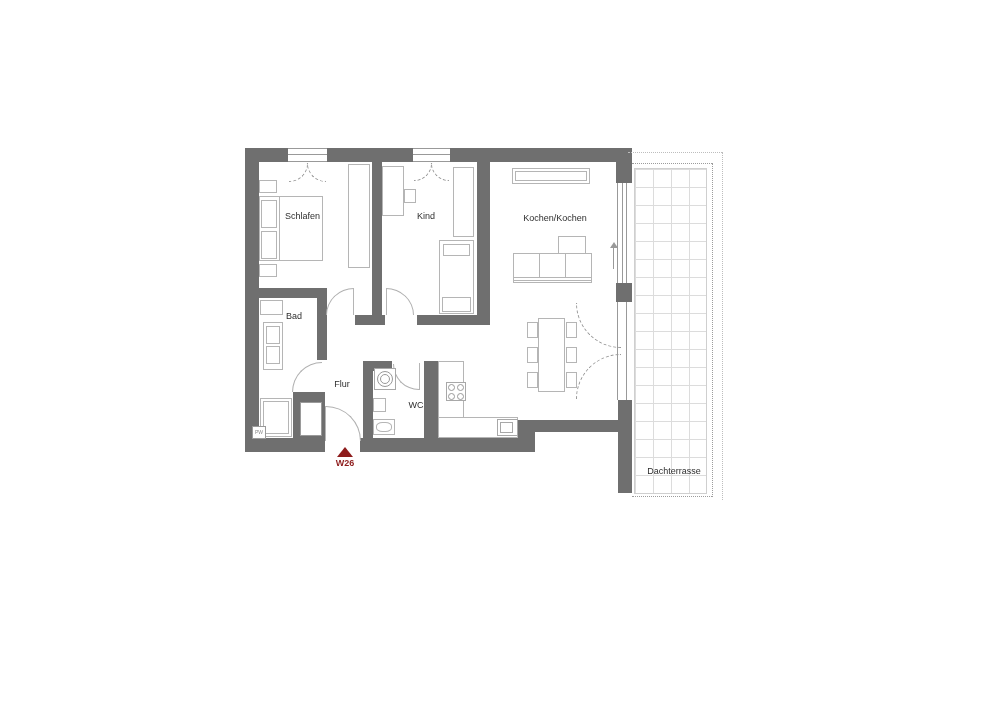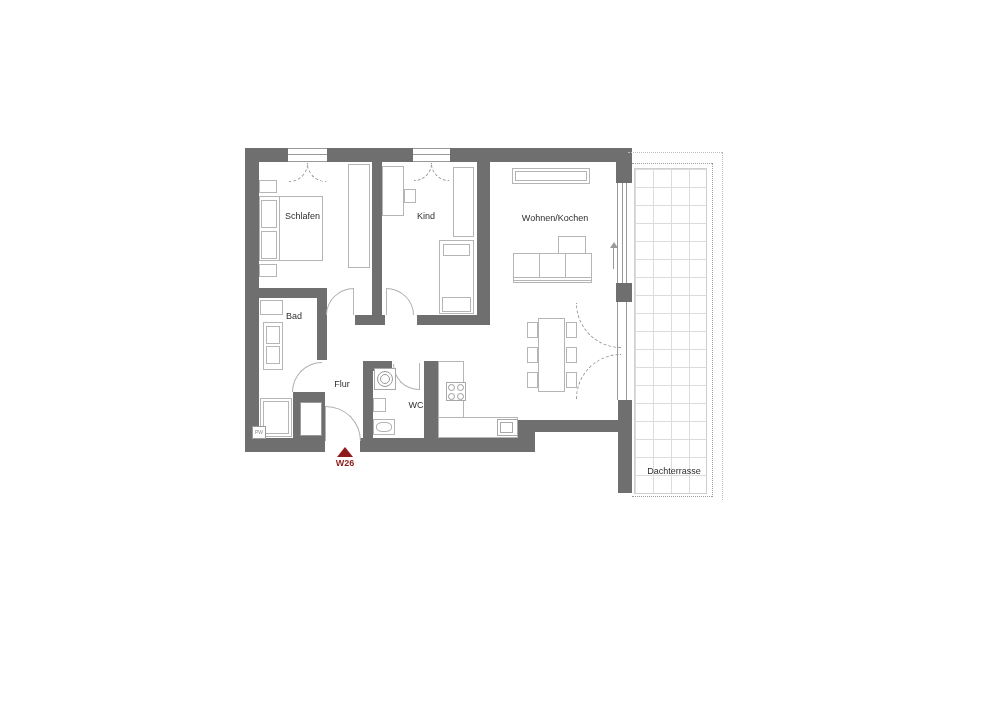--- a/index.html
+++ b/index.html
@@ -153,21 +153,21 @@
 
   <div class="grid" style="left:634px;top:168px;width:73px;height:326px"></div>
   <div class="dotH" style="left:632px;top:163px;width:80px"></div>
   <div class="dotV" style="left:712px;top:163px;height:334px"></div>
   <div class="dotH" style="left:632px;top:496px;width:80px"></div>
   <div class="dotH2" style="left:628px;top:152px;width:94px"></div>
   <div class="dotV2" style="left:722px;top:152px;height:348px"></div>
 
   <div class="label" style="left:270px;top:210px;width:65px">Schlafen</div>
   <div class="label" style="left:400px;top:210px;width:52px">Kind</div>
-  <div class="label" style="left:505px;top:212px;width:100px">Wohnen/Kochen</div>
+  <div class="label" style="left:505px;top:212px;width:100px">Kochen/Kochen</div>
   <div class="label" style="left:274px;top:310px;width:40px">Bad</div>
   <div class="label" style="left:317px;top:378px;width:50px">Flur</div>
   <div class="label" style="left:396px;top:399px;width:40px">WC</div>
   <div class="label" style="left:624px;top:465px;width:100px">Dachterrasse</div>
 
   <div class="tri-up" style="left:337px;top:447px;border-bottom:10px solid #8e1c1c"></div>
   <div class="label" style="left:320px;top:457px;width:50px;font-weight:bold;color:#8e1c1c">W26</div>
 
   <div class="tag" style="left:252px;top:426px;width:14px;height:13px">PW</div>
 

